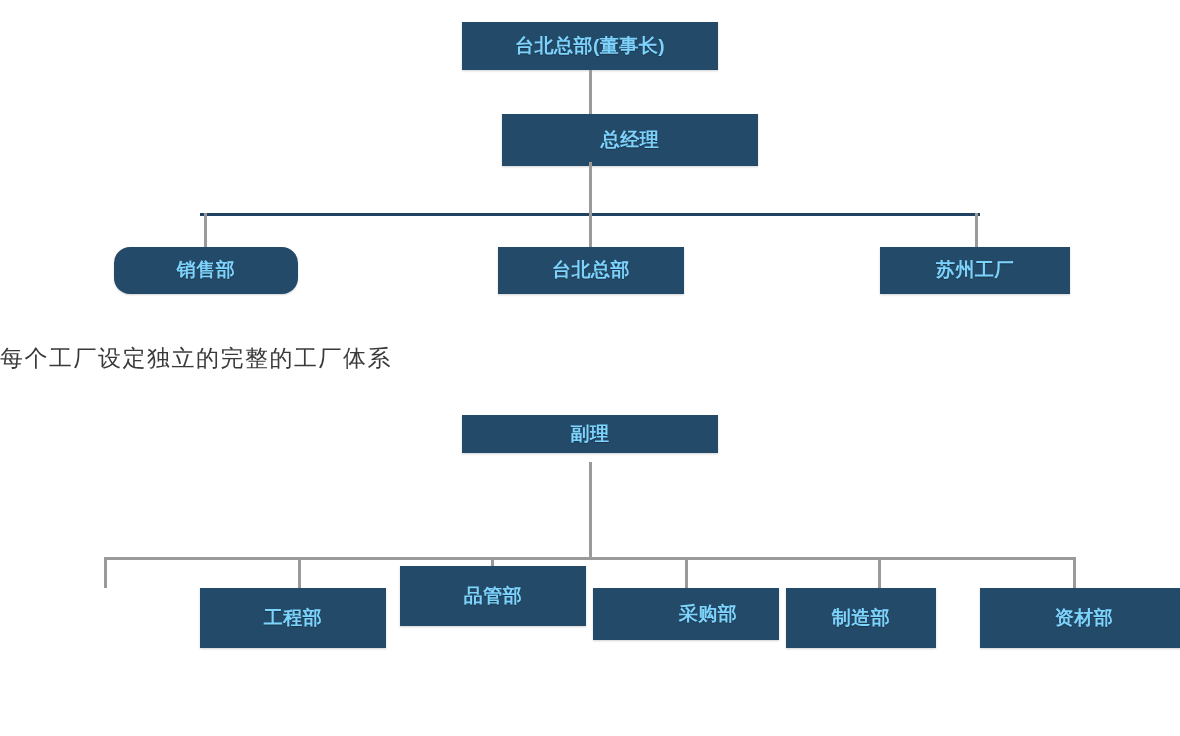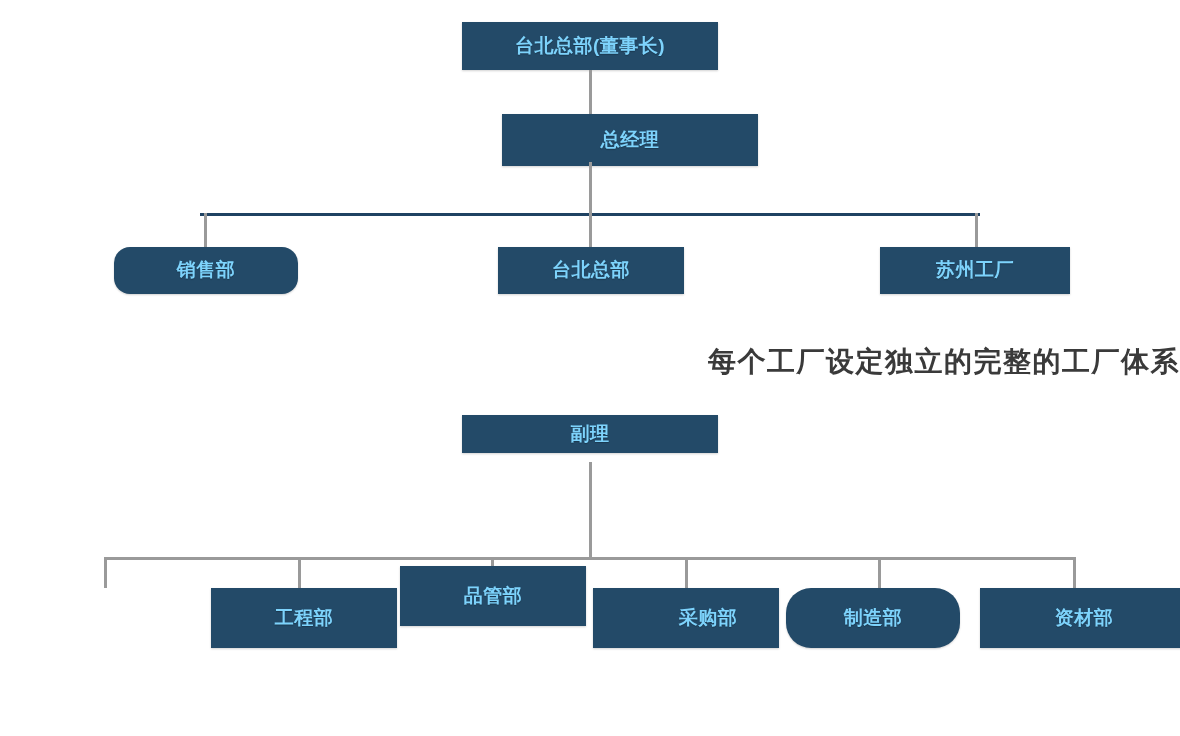--- a/index.html
+++ b/index.html
@@ -35,25 +35,25 @@
     box-shadow: 0 1px 2px rgba(0,0,0,0.18);
     white-space: nowrap;
   }
   .node-label {
     display: block;
     text-shadow: 0 1px 1px rgba(0,0,0,0.25);
   }
   .caption-text {
     position: absolute;
     color: #3a3a3a;
-    font-size: 28px;
-    font-weight: bold;
+    font-size: 23px;
+    font-weight: normal;
     letter-spacing: 1.5px;
     white-space: nowrap;
-    text-align: right;
+    text-align: left;
     width: 100%;
     left: 0;
   }
   .conn-v {
     position: absolute;
     width: 3px;
     background: #9a9a9a;
   }
   .conn-h-gray {
     position: absolute;
@@ -112,33 +112,33 @@
   <div class="conn-h-gray" style="left:104px; top:557px; width:972px;"></div>
 
   <div class="conn-v" style="left:104px; top:557px; height:31px;"></div>
   <div class="conn-v" style="left:298px; top:557px; height:31px;"></div>
   <div class="conn-v" style="left:491px; top:557px; height:31px;"></div>
   <div class="conn-v" style="left:685px; top:557px; height:31px;"></div>
   <div class="conn-v" style="left:878px; top:557px; height:31px;"></div>
   <div class="conn-v" style="left:1073px; top:557px; height:31px;"></div>
 
 
-  <div class="node-box" style="left:211px; top:588px; width:186px; height:60px;">
+  <div class="node-box" style="left:200px; top:588px; width:186px; height:60px;">
     <span class="node-label">工程部</span>
   </div>
 
   <div class="node-box" style="left:400px; top:566px; width:186px; height:60px;">
     <span class="node-label">品管部</span>
   </div>
 
-  <div class="node-box" style="left:593px; top:588px; width:186px; height:60px;padding-left:44px;">
+  <div class="node-box" style="left:593px; top:588px; width:186px; height:52px;padding-left:44px;">
     <span class="node-label">采购部</span>
   </div>
 
-  <div class="node-box" style="left:786px; top:588px; width:174px; height:60px;border-radius:25px;">
+  <div class="node-box" style="left:786px; top:588px; width:150px; height:60px;">
     <span class="node-label">制造部</span>
   </div>
 
   <div class="node-box" style="left:980px; top:588px; width:208px; height:60px;">
     <span class="node-label">资材部</span>
   </div>
 
 </div>
 
 </body></html>

